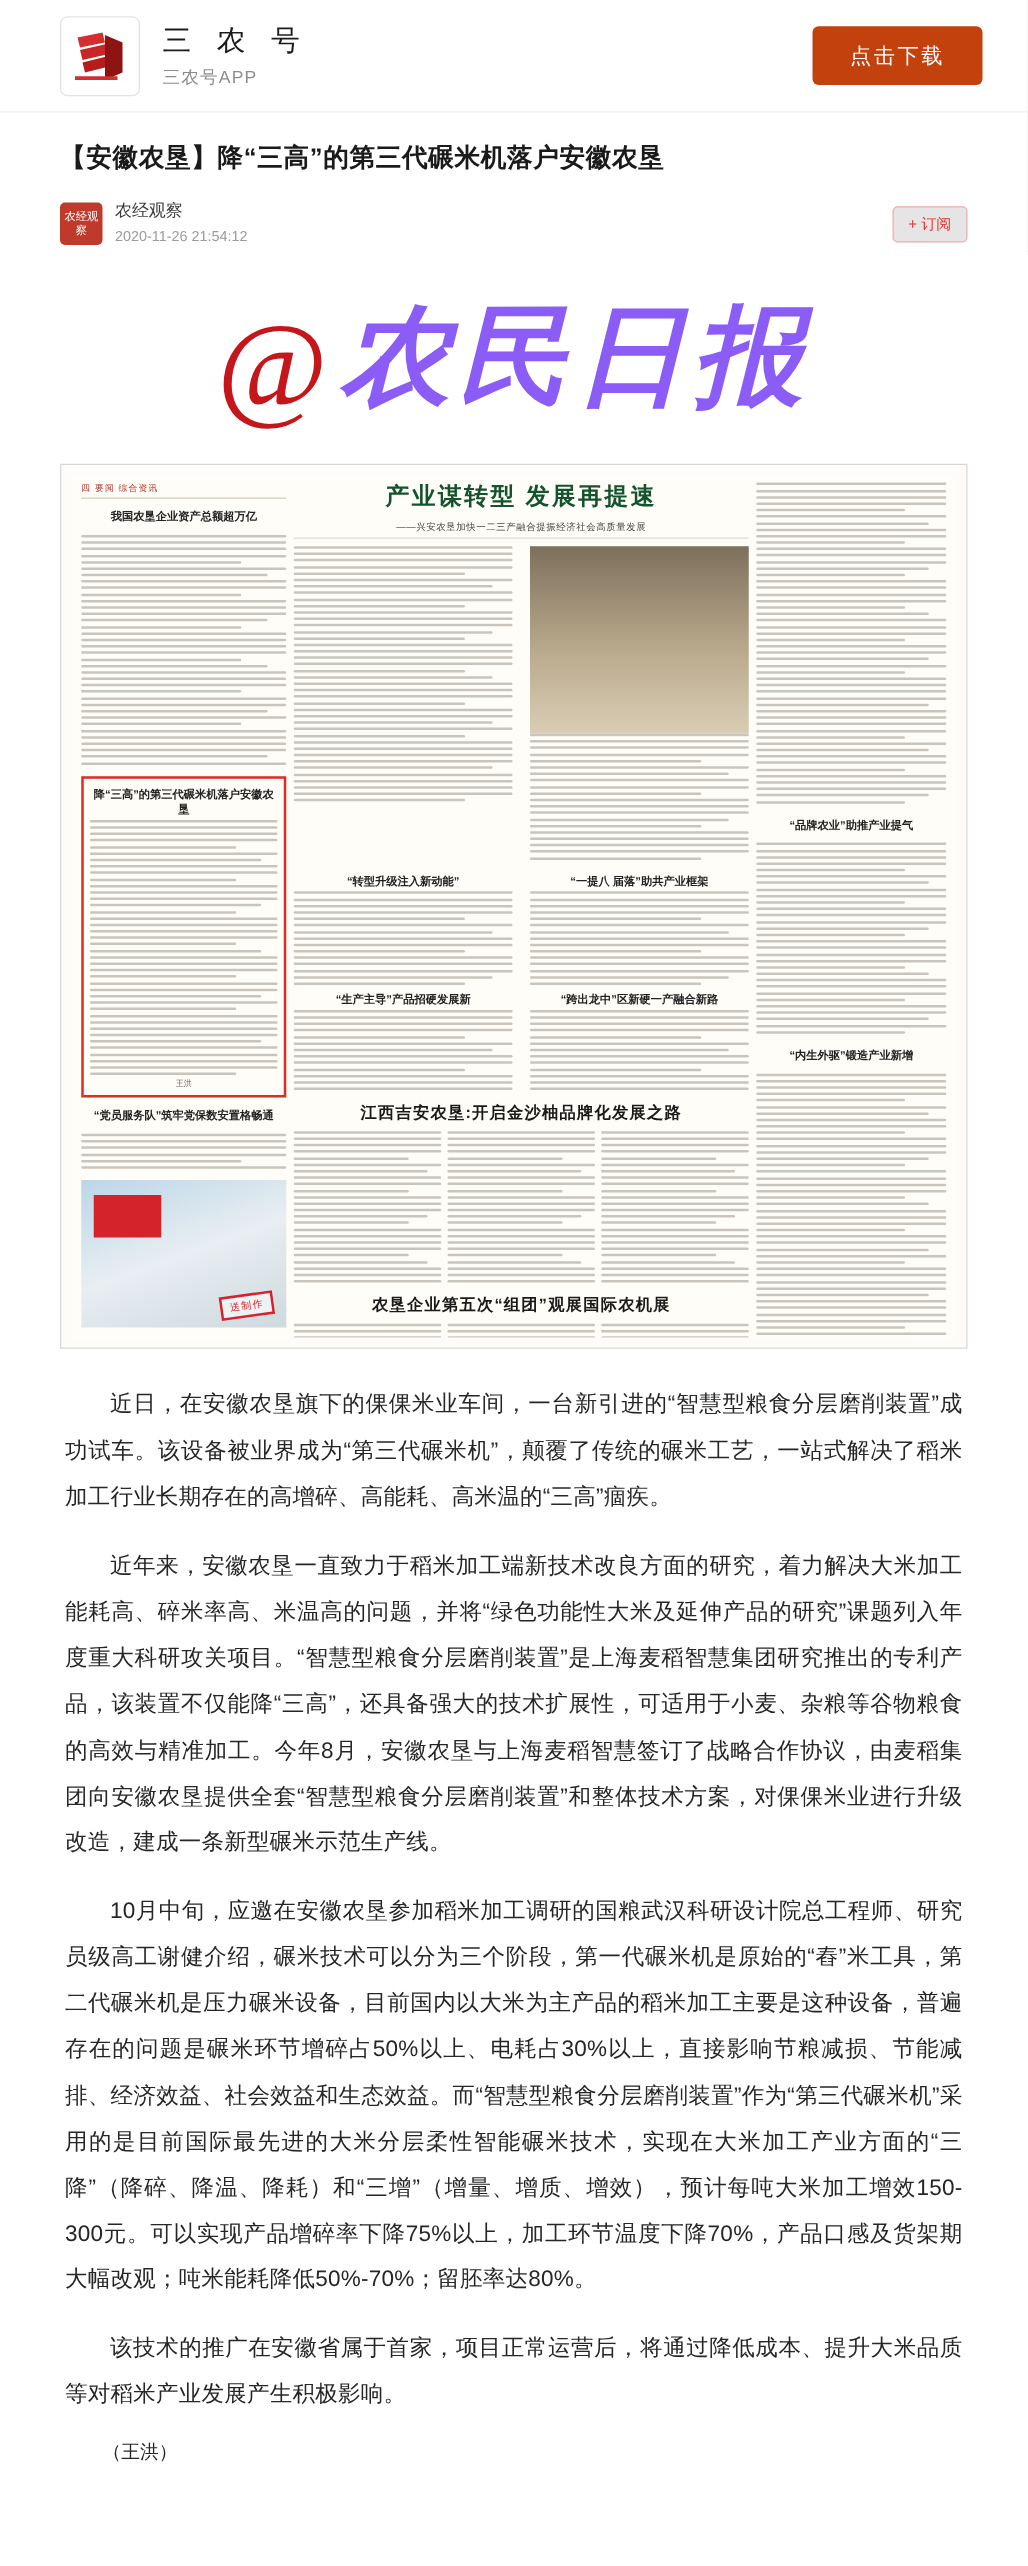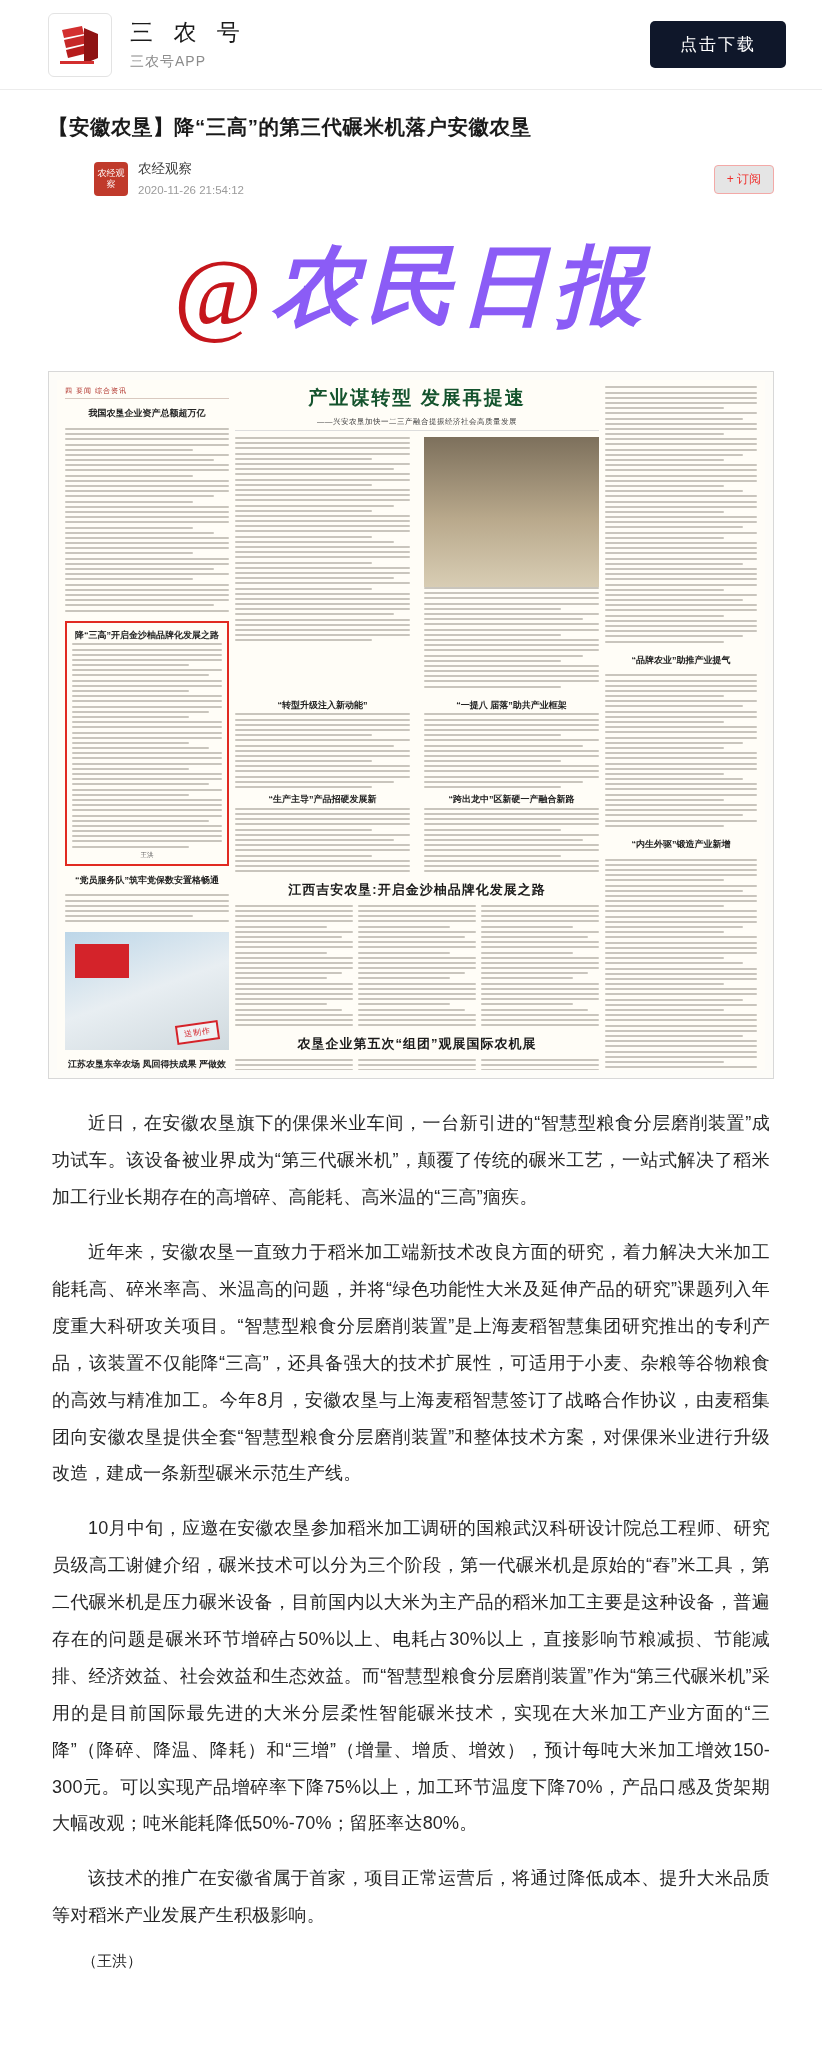--- a/index.html
+++ b/index.html
@@ -45,21 +45,21 @@
     line-height: 1.25;
   }
   .brand-sub {
     font-size: 14px;
     color: #8c8c8c;
     letter-spacing: 1px;
     margin-top: 6px;
   }
   .dl-btn {
     margin-left: auto;
-    background: #0f172a;
+    background: #c2410c;
     color: #ffffff;
     border: none;
     border-radius: 5px;
     font-size: 17px;
     padding: 12px 30px;
     letter-spacing: 2px;
     cursor: pointer;
     font-family: "Liberation Sans", sans-serif;
   }
   
@@ -70,21 +70,20 @@
     color: #1a1a1a;
     line-height: 1.5;
     letter-spacing: .5px;
     margin: 0 0 16px 0;
   }
   .byline {
     display: flex;
     align-items: center;
     gap: 10px;
     padding-bottom: 6px;
-    margin-left: 46px;
   }
   .avatar {
     width: 34px; height: 34px;
     border-radius: 4px;
     background: #c03a2b;
     color: #fff;
     font-size: 9px;
     line-height: 11px;
     display: flex; flex-direction: column;
     align-items: center; justify-content: center;
@@ -304,21 +303,21 @@
             <i></i>
             <i></i>
           <i></i>
             <i></i>
             <i></i>
             <i></i>
             <i></i>
             <i></i>
         </div>
         <div class="np-box-red">
-          <div class="np-title-sm">降“三高”开启金沙柚品牌化发展之路</div>
+          <div class="np-title-sm">降“三高”的第三代碾米机落户安徽农垦</div>
           <div class="np-lines">
             <i></i>
               <i></i>
               <i></i>
               <i></i>
               <i></i>
               <i></i>
               <i></i>
               <i></i>
               <i></i>

